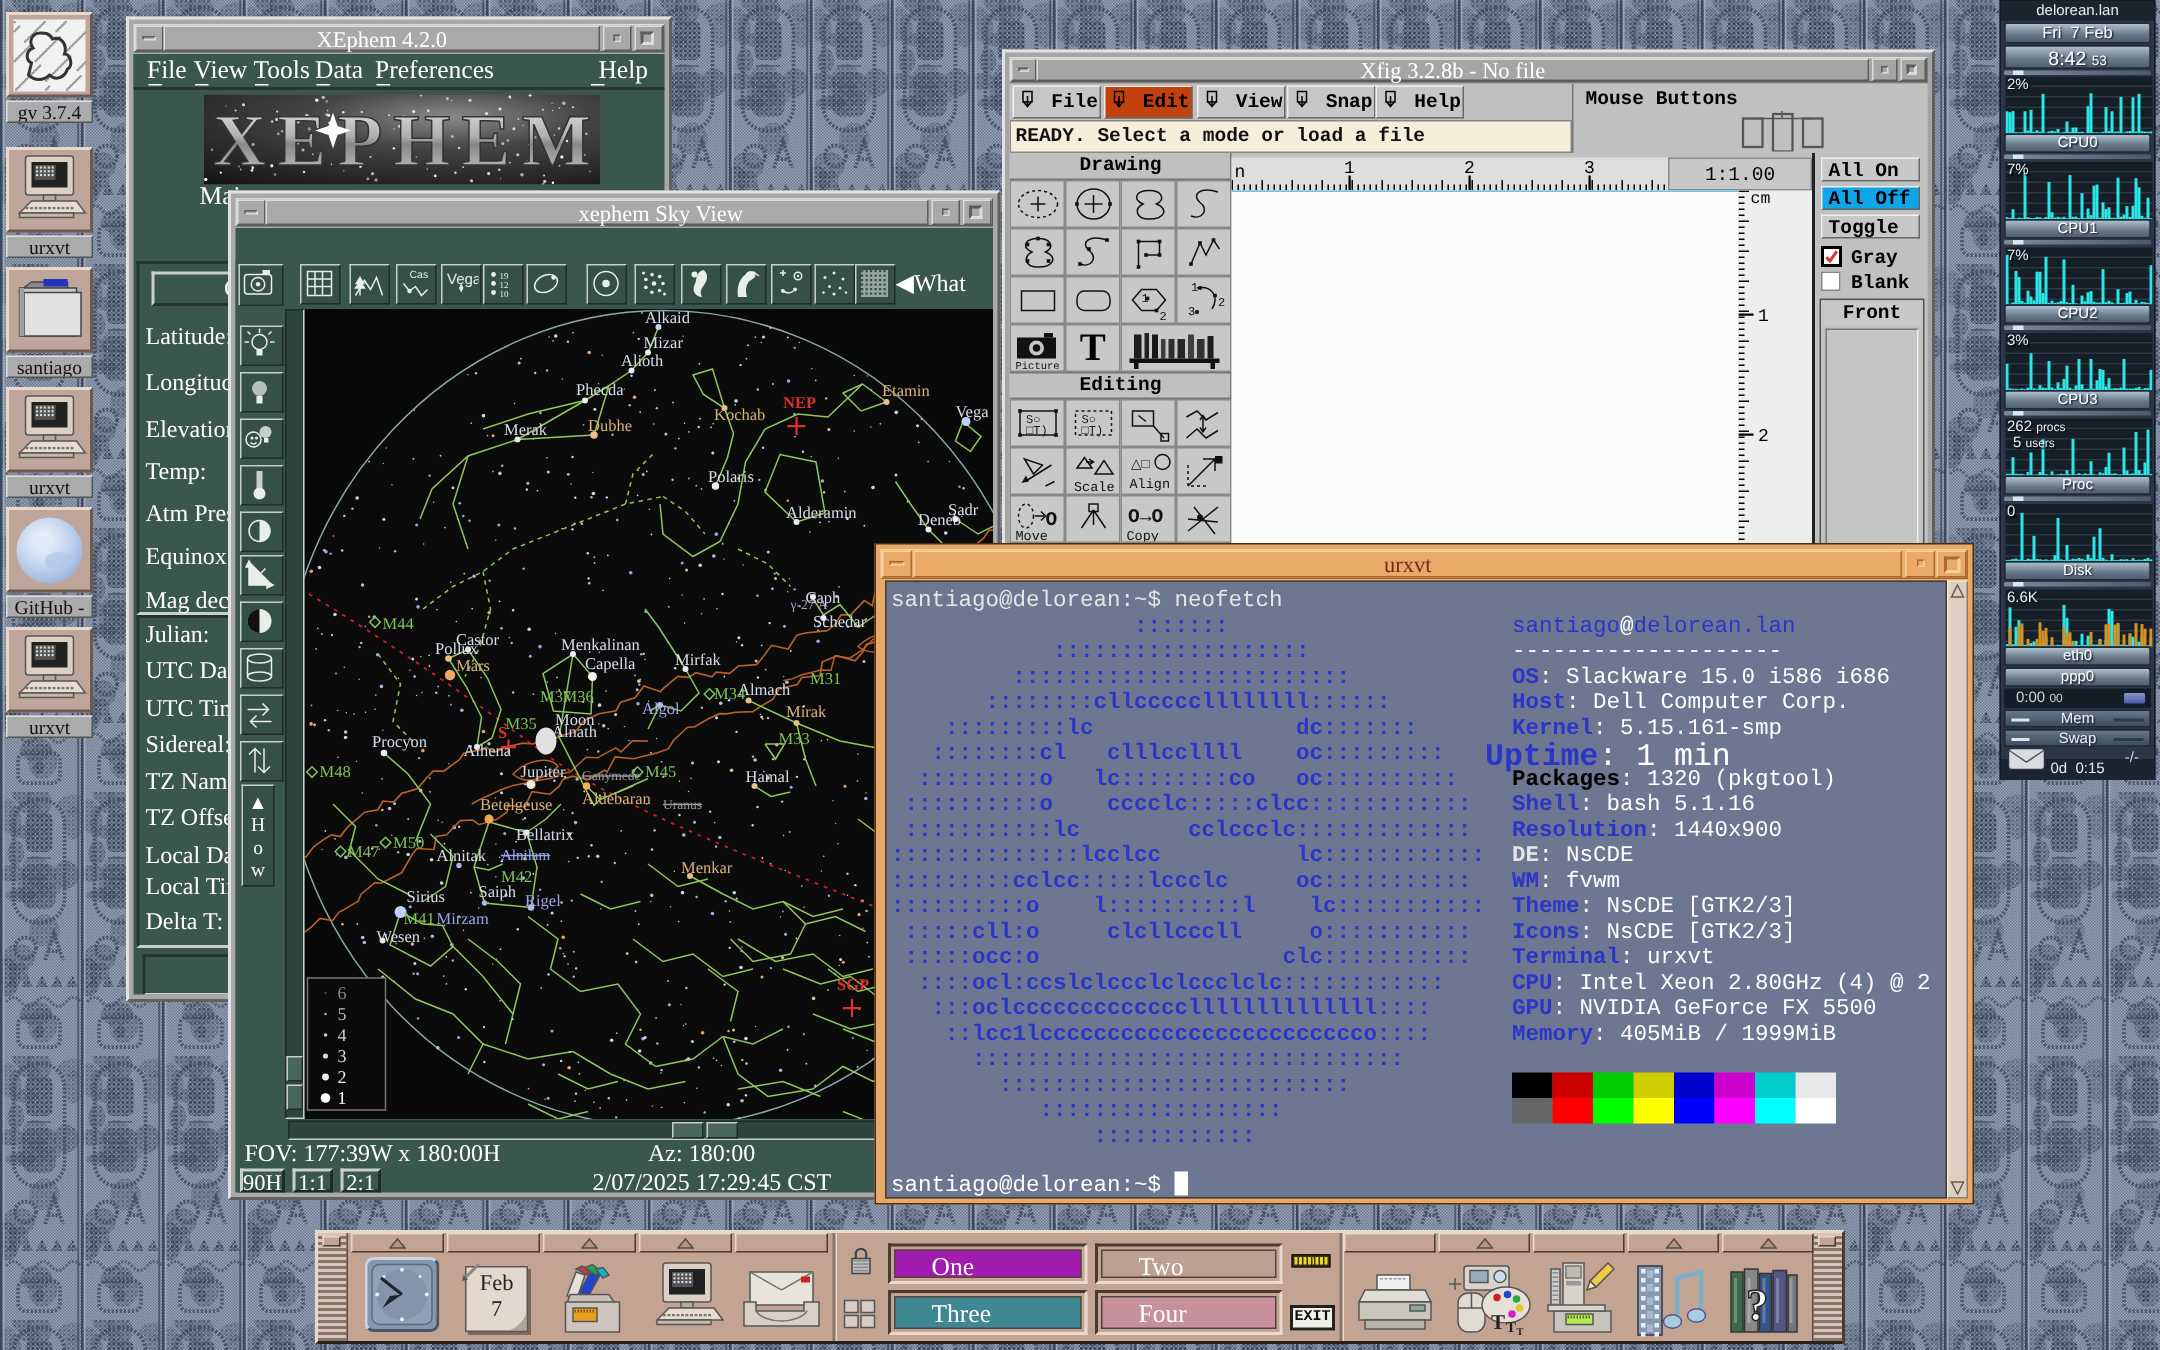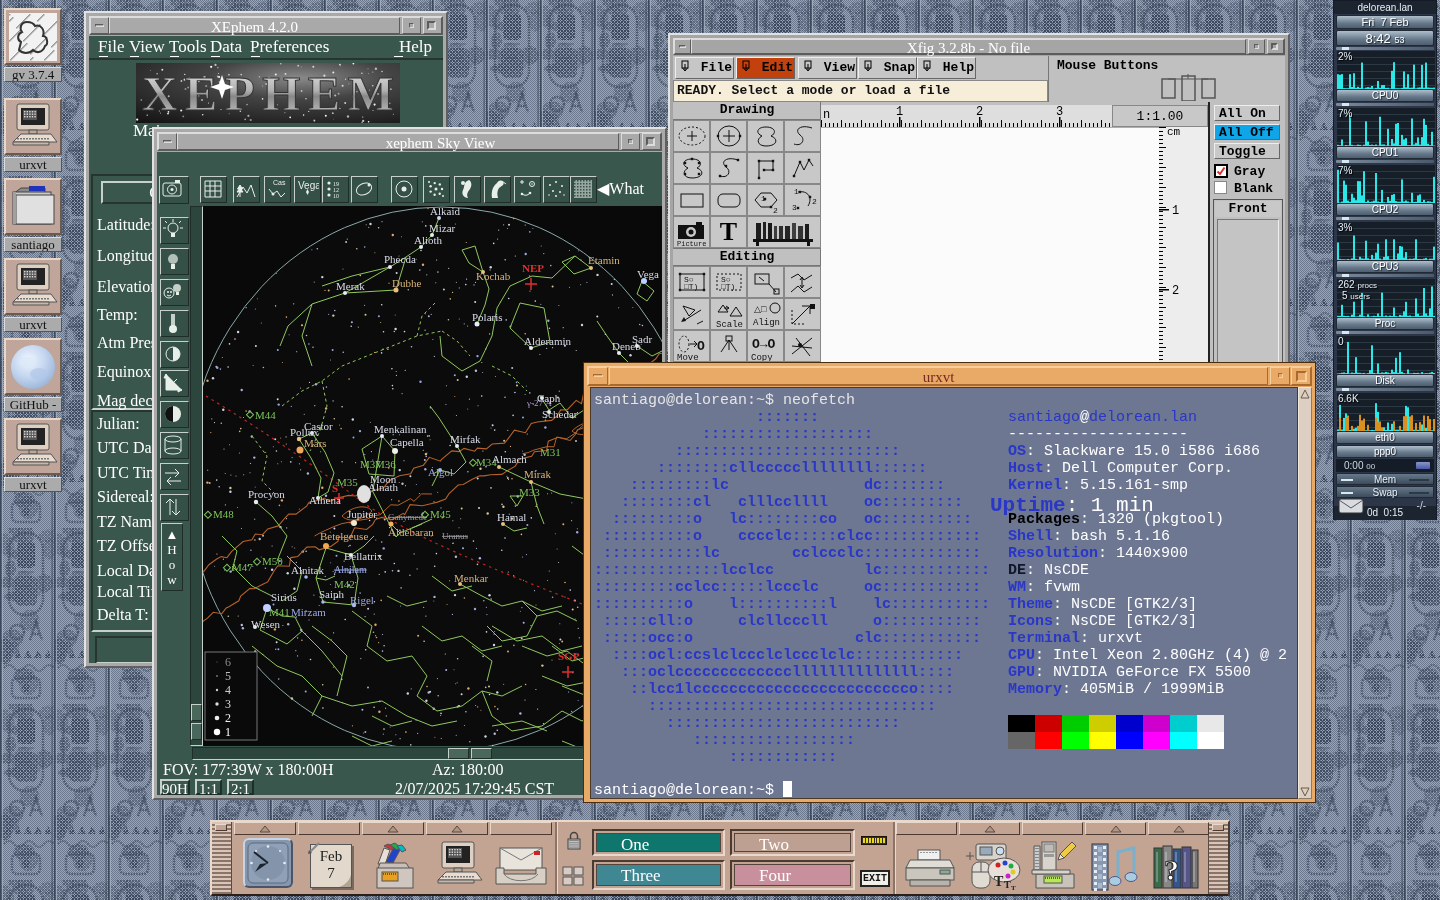--- a/index.html
+++ b/index.html
@@ -1879,21 +1879,21 @@
                ::::::::::::</div>
 <div class="abs mono" style="left:417px;top:21px;font-size:15px;font-weight:normal;color:#2936c8;white-space:pre">santiago<span style="color:#fff">@</span>delorean.lan</div>
       <div class="abs mono" style="left:417px;top:38px;font-size:15px;color:#fff;white-space:pre">--------------------</div>
       <div class="abs mono" style="left:417px;top:55px;font-size:15px;white-space:pre"><span style="font-weight:bold;color:#2936c8">OS</span><span style="color:#fff">: Slackware 15.0 i586 i686</span></div>
       <div class="abs mono" style="left:417px;top:72px;font-size:15px;white-space:pre"><span style="font-weight:bold;color:#2936c8">Host</span><span style="color:#fff">: Dell Computer Corp.</span></div>
       <div class="abs mono" style="left:417px;top:89px;font-size:15px;white-space:pre"><span style="font-weight:bold;color:#2936c8">Kernel</span><span style="color:#fff">: 5.15.161-smp</span></div>
       <div class="abs mono" style="left:399px;top:106px;font-size:21px;white-space:pre"><span style="font-weight:bold;color:#2936c8">Uptime</span><span style="color:#fff">: 1 min</span></div>
       <div class="abs mono" style="left:417px;top:123px;font-size:15px;white-space:pre"><span style="font-weight:bold;color:#000000">Packages</span><span style="color:#fff">: 1320 (pkgtool)</span></div>
       <div class="abs mono" style="left:417px;top:140px;font-size:15px;white-space:pre"><span style="font-weight:bold;color:#2936c8">Shell</span><span style="color:#fff">: bash 5.1.16</span></div>
       <div class="abs mono" style="left:417px;top:157px;font-size:15px;white-space:pre"><span style="font-weight:bold;color:#2936c8">Resolution</span><span style="color:#fff">: 1440x900</span></div>
-      <div class="abs mono" style="left:417px;top:174px;font-size:15px;white-space:pre"><span style="font-weight:bold;color:#0f172a">DE</span><span style="color:#fff">: NsCDE</span></div>
+      <div class="abs mono" style="left:417px;top:174px;font-size:15px;white-space:pre"><span style="font-weight:bold;color:#e5e5e5">DE</span><span style="color:#fff">: NsCDE</span></div>
       <div class="abs mono" style="left:417px;top:191px;font-size:15px;white-space:pre"><span style="font-weight:bold;color:#2936c8">WM</span><span style="color:#fff">: fvwm</span></div>
       <div class="abs mono" style="left:417px;top:208px;font-size:15px;white-space:pre"><span style="font-weight:bold;color:#2936c8">Theme</span><span style="color:#fff">: NsCDE [GTK2/3]</span></div>
       <div class="abs mono" style="left:417px;top:225px;font-size:15px;white-space:pre"><span style="font-weight:bold;color:#2936c8">Icons</span><span style="color:#fff">: NsCDE [GTK2/3]</span></div>
       <div class="abs mono" style="left:417px;top:242px;font-size:15px;white-space:pre"><span style="font-weight:bold;color:#2936c8">Terminal</span><span style="color:#fff">: urxvt</span></div>
       <div class="abs mono" style="left:417px;top:259px;font-size:15px;white-space:pre"><span style="font-weight:bold;color:#2936c8">CPU</span><span style="color:#fff">: Intel Xeon 2.80GHz (4) @ 2</span></div>
       <div class="abs mono" style="left:417px;top:276px;font-size:15px;white-space:pre"><span style="font-weight:bold;color:#2936c8">GPU</span><span style="color:#fff">: NVIDIA GeForce FX 5500</span></div>
       <div class="abs mono" style="left:417px;top:293px;font-size:15px;white-space:pre"><span style="font-weight:bold;color:#2936c8">Memory</span><span style="color:#fff">: 405MiB / 1999MiB</span></div>
 <div class="abs" style="left:417px;top:327px;width:27px;height:17px;background:#000000"></div>
       <div class="abs" style="left:444px;top:327px;width:27px;height:17px;background:#cd0000"></div>
       <div class="abs" style="left:471px;top:327px;width:27px;height:17px;background:#00cd00"></div>
@@ -2760,21 +2760,21 @@
       <rect x="3" y="13.4" width="10" height="1" fill="#8a8a8a"></rect>
       <rect x="3" y="15.600000000000001" width="10" height="1" fill="#8a8a8a"></rect>
     </svg>
 <svg class="abs" style="left:350px;top:44px" width="22" height="20" viewBox="0 0 22 20">
       <rect x="1" y="1" width="9" height="8" fill="#d8ccc4" stroke="#555"></rect>
       <rect x="12" y="1" width="9" height="8" fill="#d8ccc4" stroke="#555"></rect>
       <rect x="1" y="11" width="9" height="8" fill="#d8ccc4" stroke="#555"></rect>
       <rect x="12" y="11" width="9" height="8" fill="#d8ccc4" stroke="#555"></rect>
     </svg>
 <div class="abs" style="left:380px;top:7px;width:133px;height:27px;background:#c3a493;border:2px solid;border-color:#4a3a32 #e9d9cd #e9d9cd #4a3a32;padding:2px">
-      <div class="serif" style="width:100%;height:100%;background:#0f766e;border:1px solid #55443c;color:#fff;font-size:17px;padding:1px 0 0 24px">One</div>
+      <div class="serif" style="width:100%;height:100%;background:#a21caf;border:1px solid #55443c;color:#fff;font-size:17px;padding:1px 0 0 24px">One</div>
     </div>
 <div class="abs" style="left:518px;top:7px;width:125px;height:27px;background:#c3a493;border:2px solid;border-color:#4a3a32 #e9d9cd #e9d9cd #4a3a32;padding:2px">
       <div class="serif" style="width:100%;height:100%;background:#bda091;border:1px solid #55443c;color:#fff;font-size:17px;padding:1px 0 0 24px">Two</div>
     </div>
 <div class="abs" style="left:380px;top:38px;width:133px;height:30px;background:#c3a493;border:2px solid;border-color:#4a3a32 #e9d9cd #e9d9cd #4a3a32;padding:2px">
       <div class="serif" style="width:100%;height:100%;background:#3f8793;border:1px solid #55443c;color:#fff;font-size:17px;padding:1px 0 0 24px">Three</div>
     </div>
 <div class="abs" style="left:518px;top:38px;width:125px;height:30px;background:#c3a493;border:2px solid;border-color:#4a3a32 #e9d9cd #e9d9cd #4a3a32;padding:2px">
       <div class="serif" style="width:100%;height:100%;background:#c8909c;border:1px solid #55443c;color:#fff;font-size:17px;padding:1px 0 0 24px">Four</div>
     </div>

